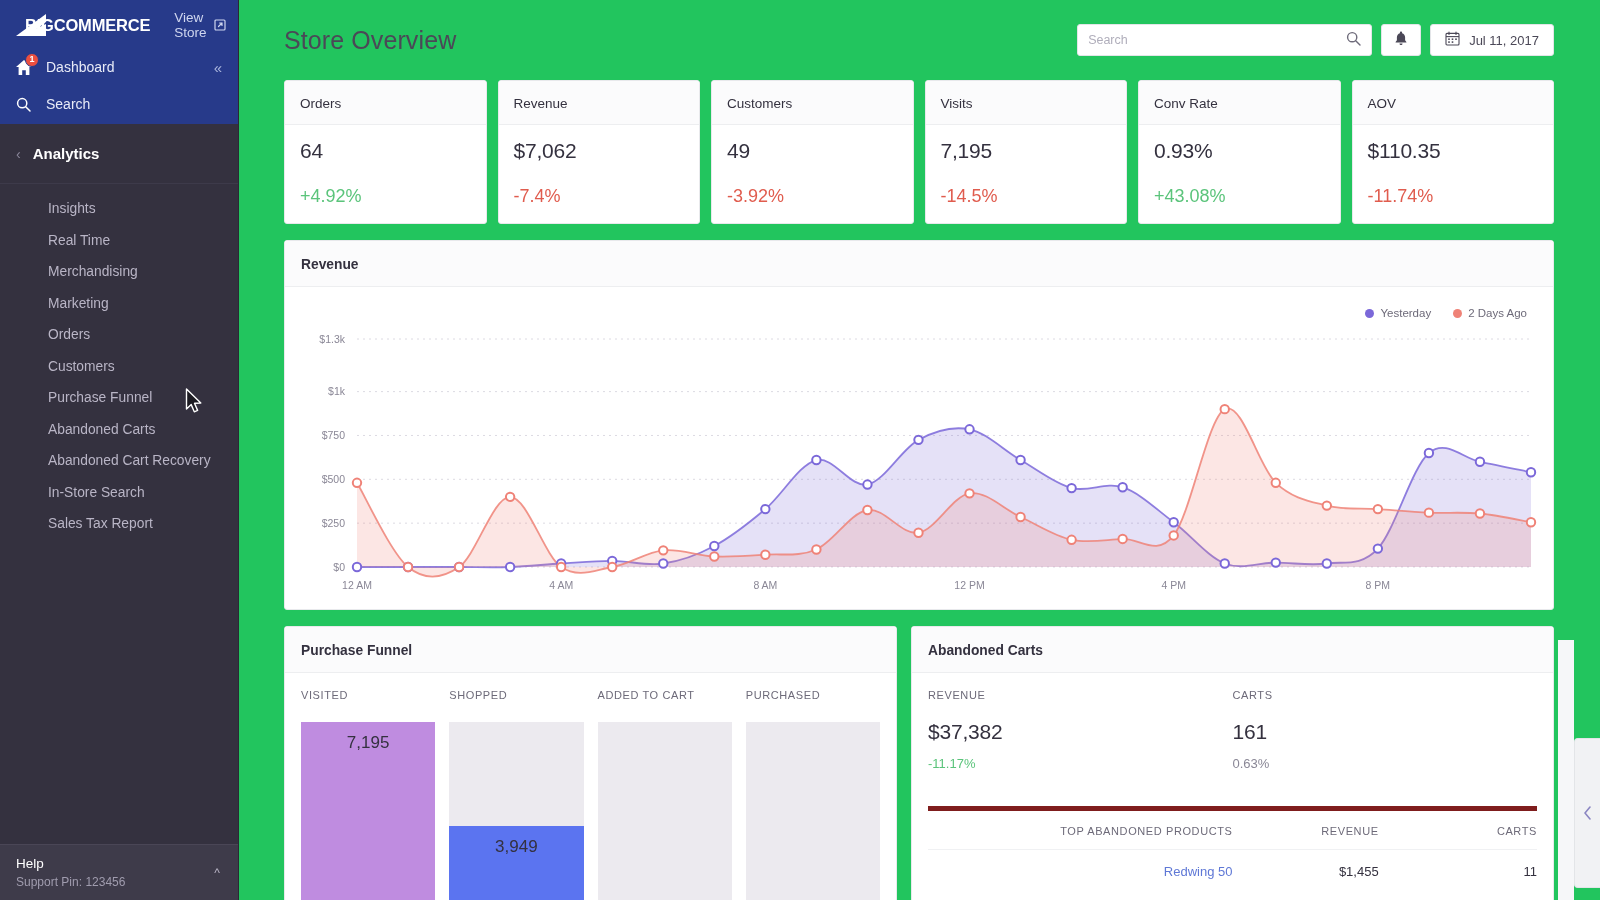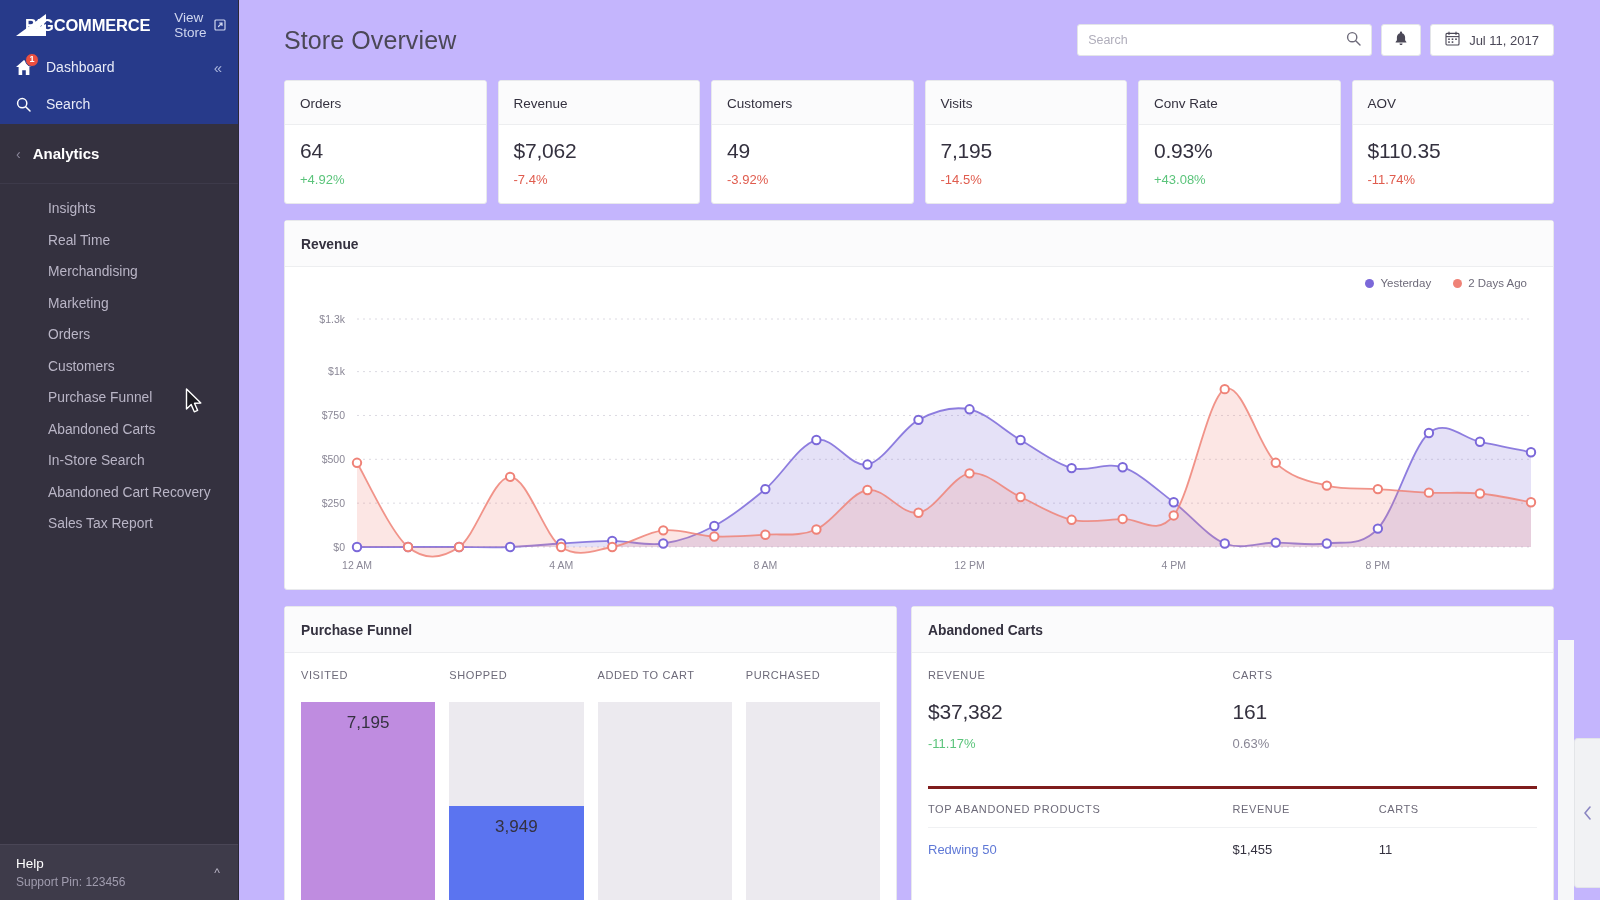--- a/index.html
+++ b/index.html
@@ -53,21 +53,21 @@
 
   .sb-help {
     height:56px; background:#3e3b4a; border-top:1px solid #4a4656;
     display:flex; align-items:center; padding:16px 16px; position:relative; cursor:pointer;
   }
   .sb-help .h1 { color:#ffffff; font-size:13.5px; line-height:1.35; }
   .sb-help .h2 { color:#a09cae; font-size:12px; line-height:1.35; }
   .sb-help .chev { position:absolute; right:18px; color:#b9b5c6; font-size:12px; }
 
   
-  #main { position:absolute; left:239px; top:0; width:1361px; height:900px; background:#c4b5fd; overflow:hidden; }
+  #main { position:absolute; left:239px; top:0; width:1361px; height:900px; background:#22c55e; overflow:hidden; }
 
   .topbar { height:80px; display:flex; align-items:center; padding:0 46px 0 45px; }
   .page-title { font-size:25px; font-weight:300; color:#4b4857; letter-spacing:0.1px; }
   .topbar-right { margin-left:auto; display:flex; align-items:center; gap:9px; }
   .search-box {
     width:295px; height:32px; background:#fff; border:1px solid #e3e5e8; border-radius:3px;
     display:flex; align-items:center; padding:0 10px;
   }
   .search-box input {
     border:0; outline:0; flex:1; font-family:inherit; font-size:12.5px; color:#6d6a79; background:transparent;
@@ -87,34 +87,34 @@
 
   
   .kpi-row { display:flex; gap:11px; }
   .kpi {
     flex:1; background:#fff; border:1px solid #e8e9ec; border-radius:3px; overflow:hidden;
   }
   .kpi-head { padding:13px 15px 12px; border-bottom:1px solid #edeef0; background:#fbfbfc; }
   .kpi-head span { font-size:13.5px; color:#34313f; }
   .kpi-body { padding:14px 15px 16px; }
   .kpi-val { font-size:21px; font-weight:400; color:#34313f; letter-spacing:-0.2px; }
-  .kpi-delta { font-size:13px; margin-top:9px; }
+  .kpi-delta { font-size:18px; margin-top:23px; }
   .up { color:#5bc47b; }
   .down { color:#e05c4e; }
   .flat { color:#8a8796; }
 
   
   .panel { background:#fff; border:1px solid #e8e9ec; border-radius:3px; }
   .panel-head { padding:14px 16px 13px; border-bottom:1px solid #edeef0; background:#fbfbfc; }
   .panel-head span { font-size:13.8px; font-weight:600; color:#34313f; }
 
   .chart-panel { margin-top:16px; }
   .chart-area { position:relative; height:322px; }
   .chart-legend {
-    position:absolute; right:26px; top:10px; display:flex; gap:22px; align-items:center;
+    position:absolute; right:26px; top:20px; display:flex; gap:22px; align-items:center;
     font-size:11.5px; color:#6d6a79;
   }
   .lg { display:flex; align-items:center; gap:6px; }
   .dot { width:9px; height:9px; border-radius:50%; display:inline-block; }
   .chart-svg { position:absolute; inset:0; width:100%; height:100%; }
 
   
   .bottom-row { display:flex; gap:14px; margin-top:16px; }
   .funnel-panel { width:613px; }
   .carts-panel { flex:1; }
@@ -129,21 +129,21 @@
 
   .carts-body { padding:16px 16px 0 16px; }
   .carts-cols { display:flex; }
   .ccol-rev { width:50%; }
   .ccol-carts { width:24%; }
   .ccol-rate { width:26%; }
   .ccol-label { font-size:11px; letter-spacing:0.6px; color:#6d6a79; text-transform:uppercase; }
   .ccol-val { font-size:21px; color:#34313f; margin-top:19px; letter-spacing:-0.2px; }
   .ccol-delta { font-size:13px; margin-top:12px; }
 
-  .ac-table { margin-top:35px; border-top:3px solid #7f1d1d; }
+  .ac-table { margin-top:35px; border-top:5px solid #7f1d1d;text-align:right; }
   .ac-thead { display:flex; padding:14px 0 12px; }
   .ac-th { font-size:11px; letter-spacing:0.6px; color:#6d6a79; text-transform:uppercase; }
   .ac-tr { display:flex; padding:14px 0 0; border-top:1px solid #f0f1f3; }
   .ac-td { font-size:13px; color:#34313f; }
   .ac-td a { color:#5f78d6; text-decoration:none; cursor:pointer; }
   .c1 { width:50%; } .c2 { width:24%; } .c3 { width:26%; }
 
   
   .drawer-handle {
     position:absolute; right:0px; top:738px; width:26px; height:150px;
@@ -230,24 +230,24 @@
     <div class="sb-item">
         <span>Customers</span>
       </div>
     <div class="sb-item">
         <span>Purchase Funnel</span>
       </div>
     <div class="sb-item">
         <span>Abandoned Carts</span>
       </div>
     <div class="sb-item">
+        <span>Abandoned Cart Recovery</span>
+      </div>
+    <div class="sb-item">
         <span>In-Store Search</span>
-      </div>
-    <div class="sb-item">
-        <span>Abandoned Cart Recovery</span>
       </div>
     <div class="sb-item">
         <span>Sales Tax Report</span>
       </div>
   </div>
 
   <div class="sb-help">
     <div>
       <div class="h1">Help</div>
       <div class="h2">Support Pin: 123456</div>

